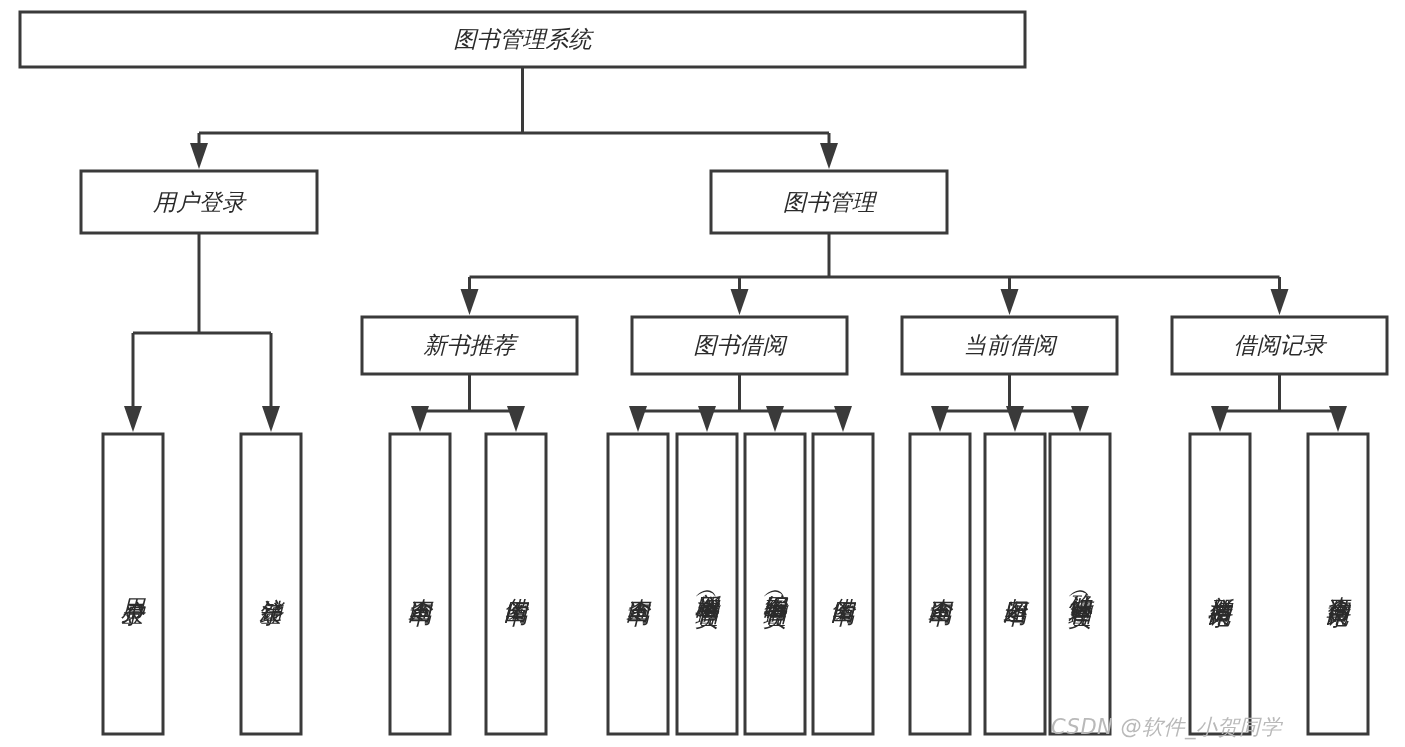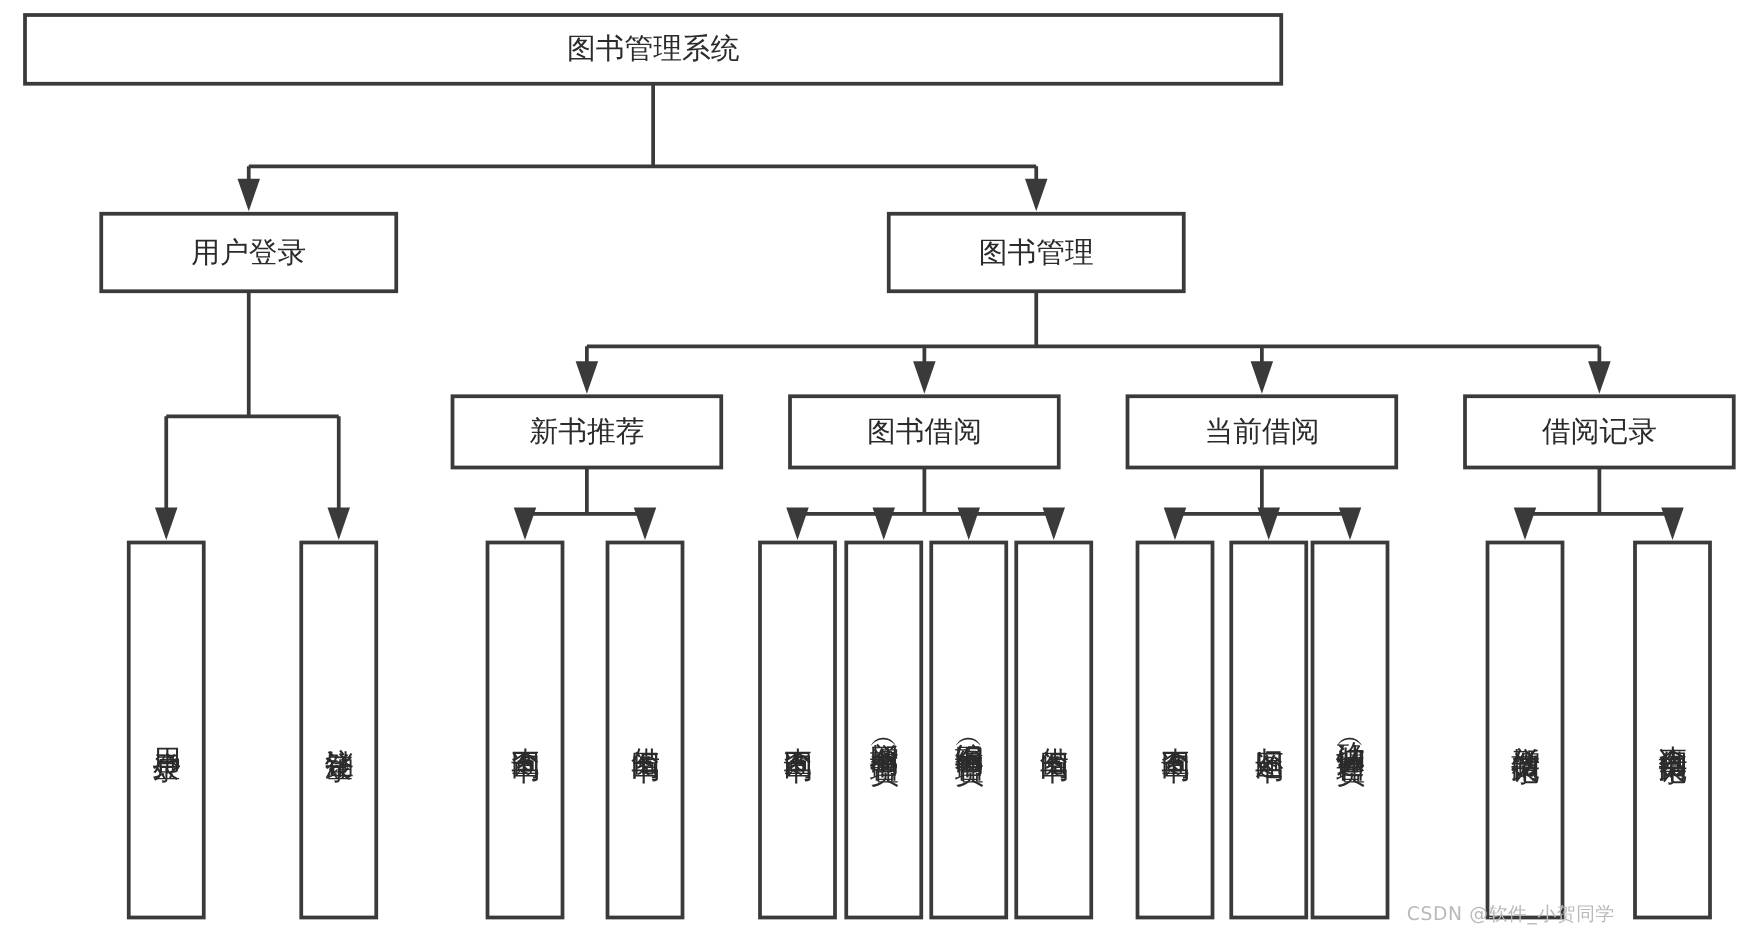--- a/index.html
+++ b/index.html
@@ -12,20 +12,21 @@
     width: 1405px;
     height: 747px;
     overflow: hidden;
     font-family: "DejaVu Sans", "Liberation Sans", sans-serif;
   }
   #diagram-root {
     position: relative;
     width: 1298px;
     height: 747px;
     background: #ffffff;
+    font-style: italic;
   }
   svg#tree-svg {
     position: absolute;
     left: 0;
     top: 0;
     width: 1405px;
     height: 747px;
     display: block;
   }
   .node-box {
@@ -61,24 +62,24 @@
     letter-spacing: 2px;
     display: flex;
     align-items: center;
     justify-content: center;
     text-align: center;
     white-space: nowrap;
     pointer-events: none;
   }
   #watermark {
     position: absolute;
-    right: 6px;
+    right: 16px;
     bottom: 6px;
     font-family: "DejaVu Sans", "Liberation Sans", sans-serif;
-    font-size: 15px;
+    font-size: 21px;
     color: #b9b9b9;
     white-space: nowrap;
     letter-spacing: 0.5px;
   }
 </style>
 </head>
 <body>
 
 <div id="diagram-root">
 

